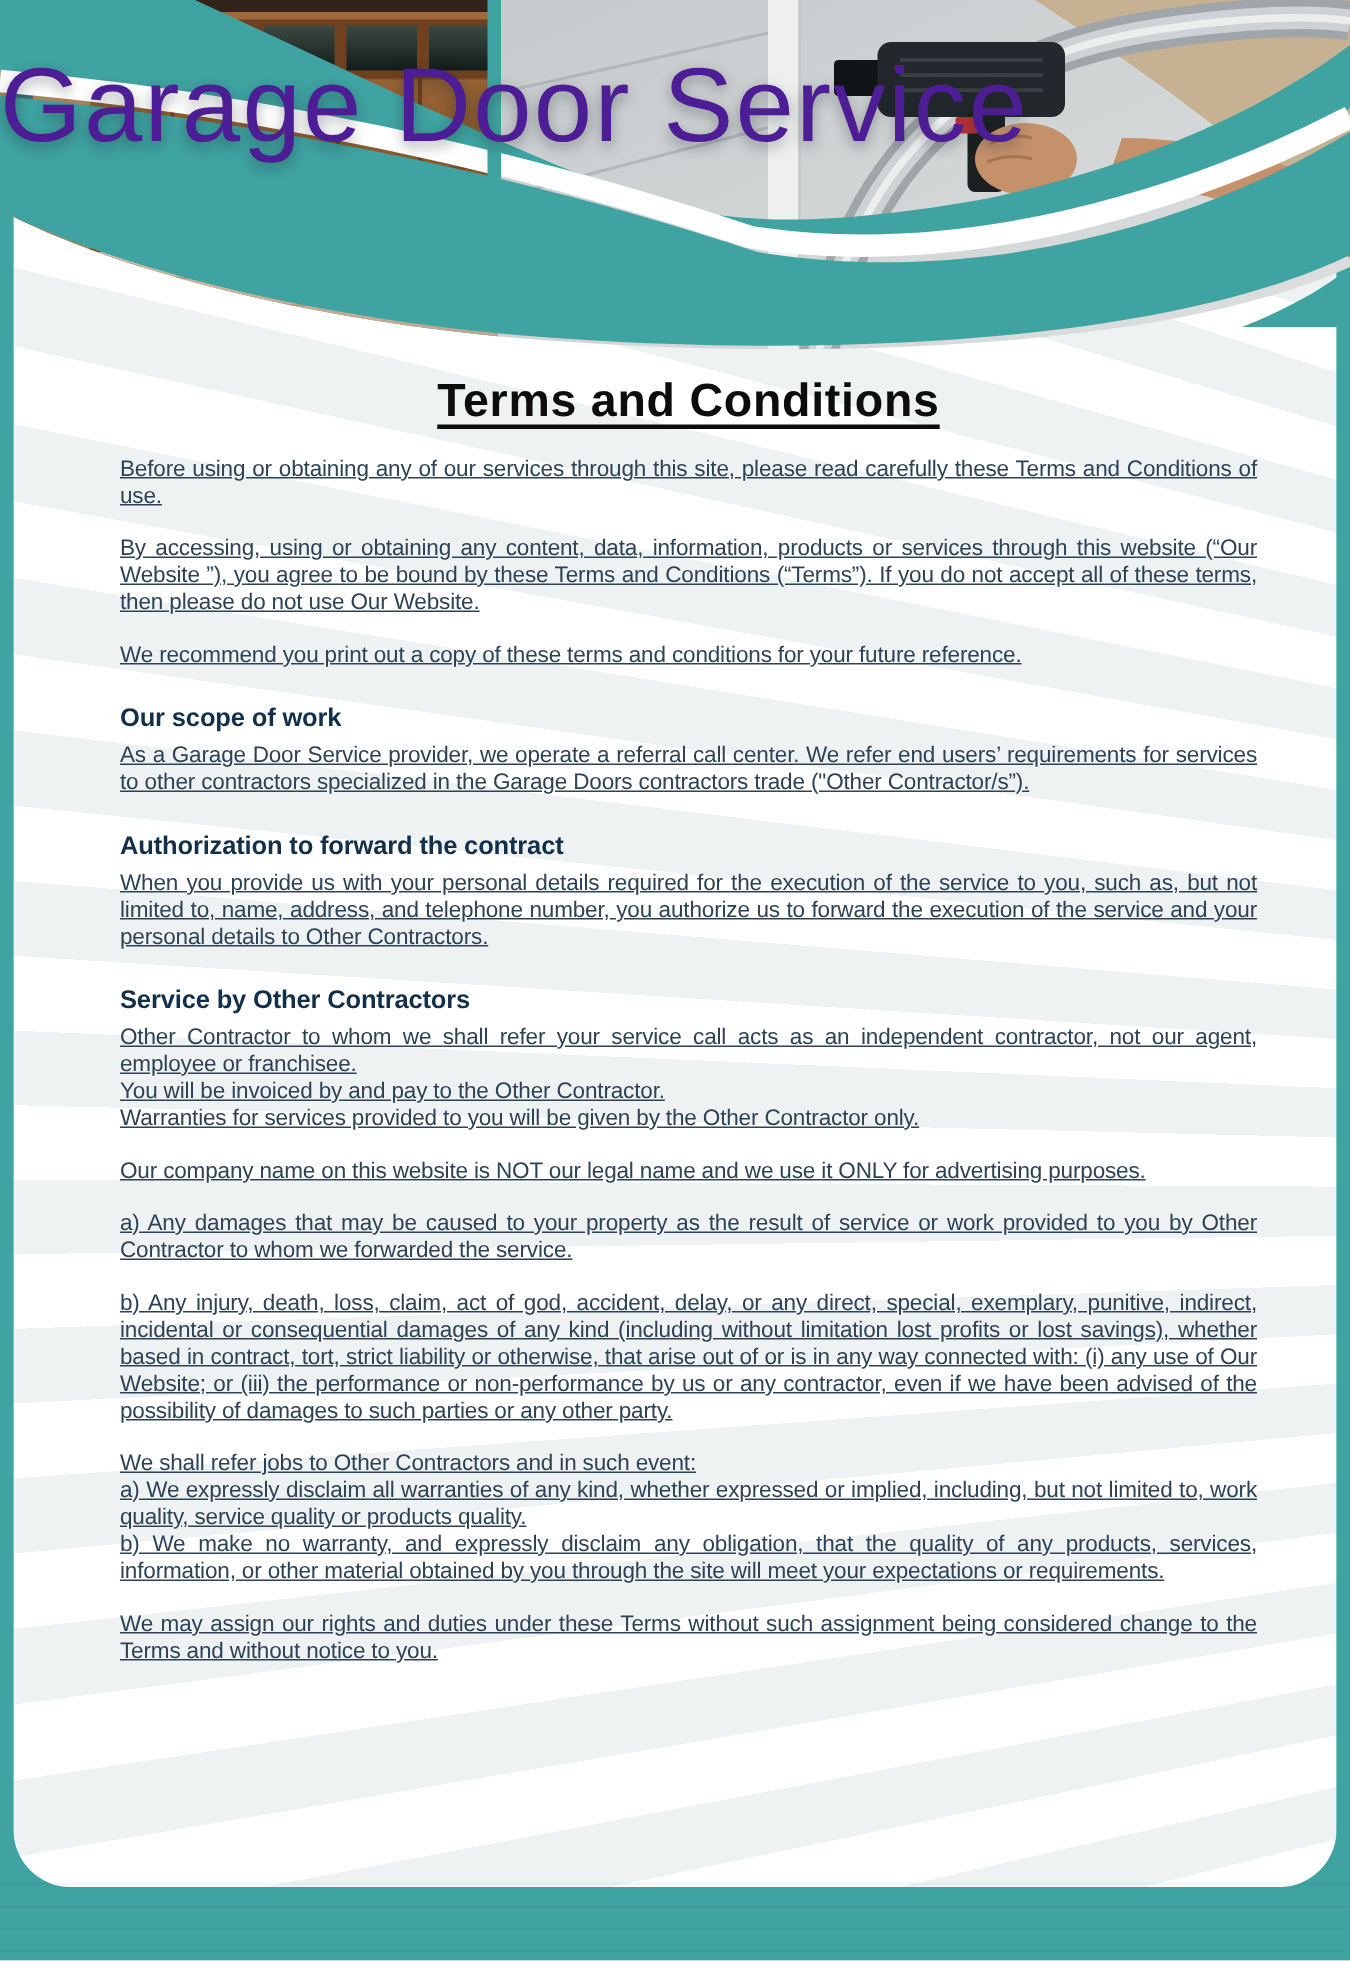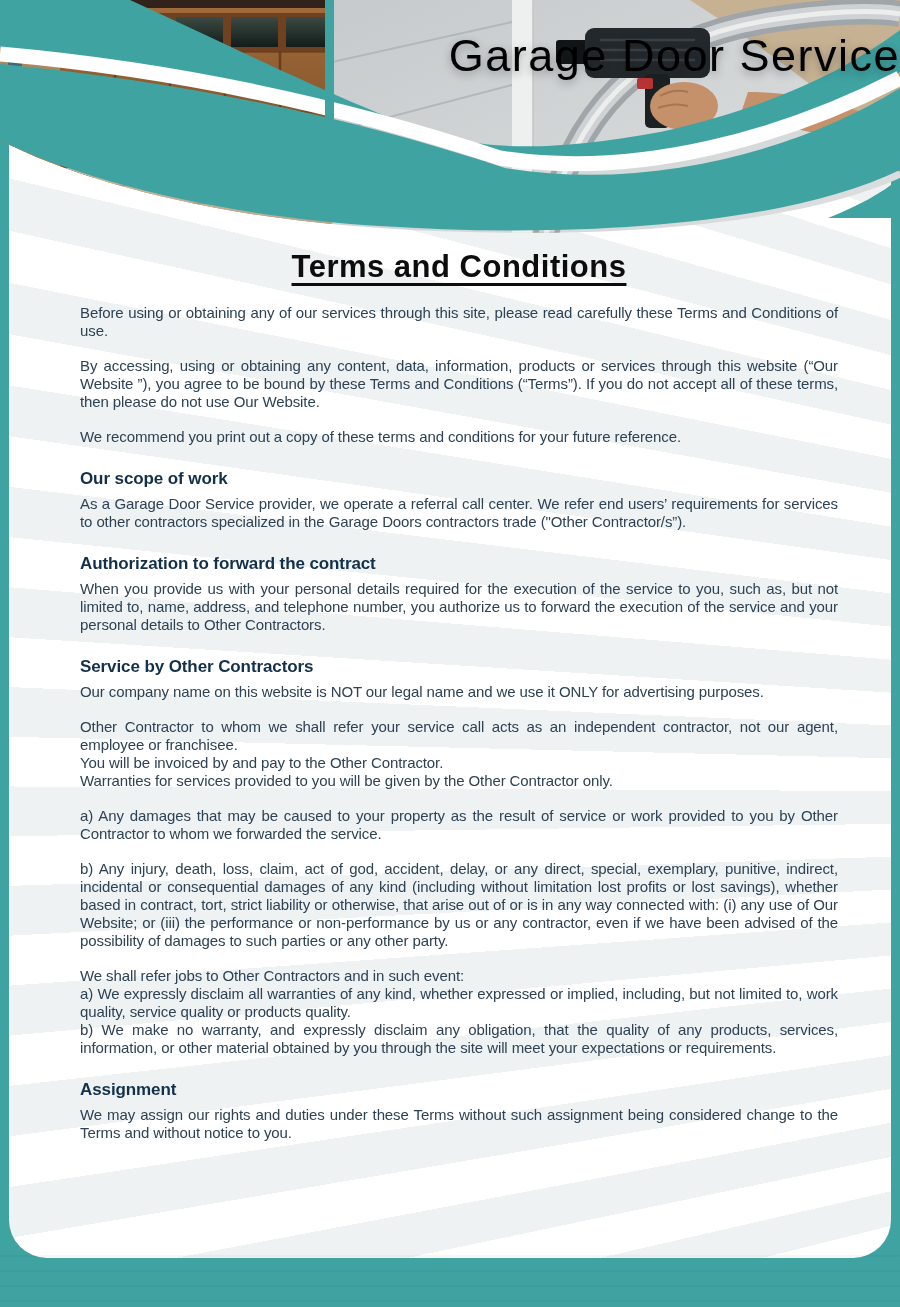--- a/index.html
+++ b/index.html
@@ -20,35 +20,35 @@
     border-radius:0 0 38px 38px; overflow:hidden;
     background-color:#ffffff;
     background-image:repeating-conic-gradient(from 168deg at 2590px 800px,
         #eff2f3 0deg 1.1deg, #ffffff 1.1deg 2.2deg);
   }
   
   .header { position:absolute; top:0; left:0; width:900px; height:262px; }
   .header svg { display:block; }
   .site-title {
     position:absolute; top:30px; left:0; width:900px;
-    text-align:right; color:#000000; font-size:45px; font-weight:400;
+    text-align:left; color:#4c1d95; font-size:70px; font-weight:400;
     letter-spacing:1.5px; text-shadow:0 3px 9px rgba(25,35,40,0.38);
     white-space:nowrap;
   }
   
   .content { position:relative; padding:250px 53px 0 71px; }
   .terms-title {
     margin:0 0 20px 0; text-align:center;
     font-size:31px; line-height:34px; font-weight:bold; color:#0d0d0d;
     letter-spacing:0.5px;
     text-decoration:underline; text-decoration-thickness:2.5px; text-underline-offset:6px;
   }
   .para {
     margin:0 0 17px 0; font-size:15px; line-height:18px; color:#2d4254;
-    text-align:justify; letter-spacing:-0.1px; white-space:pre-line;
+    text-align:justify; letter-spacing:-0.1px; white-space:pre-line;text-decoration:underline;
   }
   .sec-heading {
     margin:22px 0 6px 0; font-size:17px; line-height:21px; font-weight:bold;
     color:#13304a; letter-spacing:-0.1px;
   }
 </style>
 </head>
 <body>
 
 <div class="page">
@@ -67,39 +67,38 @@
         <p class="para">As a Garage Door Service provider, we operate a referral call center. We refer end users’ requirements for services to other contractors specialized in the Garage Doors contractors trade ("Other Contractor/s”).</p>
       </section>
 
       <section>
         <h2 class="sec-heading">Authorization to forward the contract</h2>
         <p class="para">When you provide us with your personal details required for the execution of the service to you, such as, but not limited to, name, address, and telephone number, you authorize us to forward the execution of the service and your personal details to Other Contractors.</p>
       </section>
 
       <section>
         <h2 class="sec-heading">Service by Other Contractors</h2>
-        <p class="para">Our company name on this website is NOT our legal name and we use it ONLY for advertising purposes.</p>
         <p class="para">Other Contractor to whom we shall refer your service call acts as an independent contractor, not our agent, employee or franchisee.
 You will be invoiced by and pay to the Other Contractor.
 Warranties for services provided to you will be given by the Other Contractor only.</p>
+        <p class="para">Our company name on this website is NOT our legal name and we use it ONLY for advertising purposes.</p>
       </section>
 
       <section>
         <p class="para">a) Any damages that may be caused to your property as the result of service or work provided to you by Other Contractor to whom we forwarded the service.</p>
         <p class="para">b) Any injury, death, loss, claim, act of god, accident, delay, or any direct, special, exemplary, punitive, indirect, incidental or consequential damages of any kind (including without limitation lost profits or lost savings), whether based in contract, tort, strict liability or otherwise, that arise out of or is in any way connected with: (i) any use of Our Website; or (iii) the performance or non-performance by us or any contractor, even if we have been advised of the possibility of damages to such parties or any other party.</p>
       </section>
 
       <section>
         <p class="para">We shall refer jobs to Other Contractors and in such event:
 a) We expressly disclaim all warranties of any kind, whether expressed or implied, including, but not limited to, work quality, service quality or products quality.
 b) We make no warranty, and expressly disclaim any obligation, that the quality of any products, services, information, or other material obtained by you through the site will meet your expectations or requirements.</p>
       </section>
 
       <section>
-        <h2 class="sec-heading">Assignment</h2>
         <p class="para">We may assign our rights and duties under these Terms without such assignment being considered change to the Terms and without notice to you.</p>
       </section>
 
     </div>
   </div>
 
   <div class="header">
     <svg width="900" height="262" viewBox="0 0 900 262" aria-hidden="true">
       <defs>
         <linearGradient id="wood" x1="0" y1="0" x2="0" y2="1">

